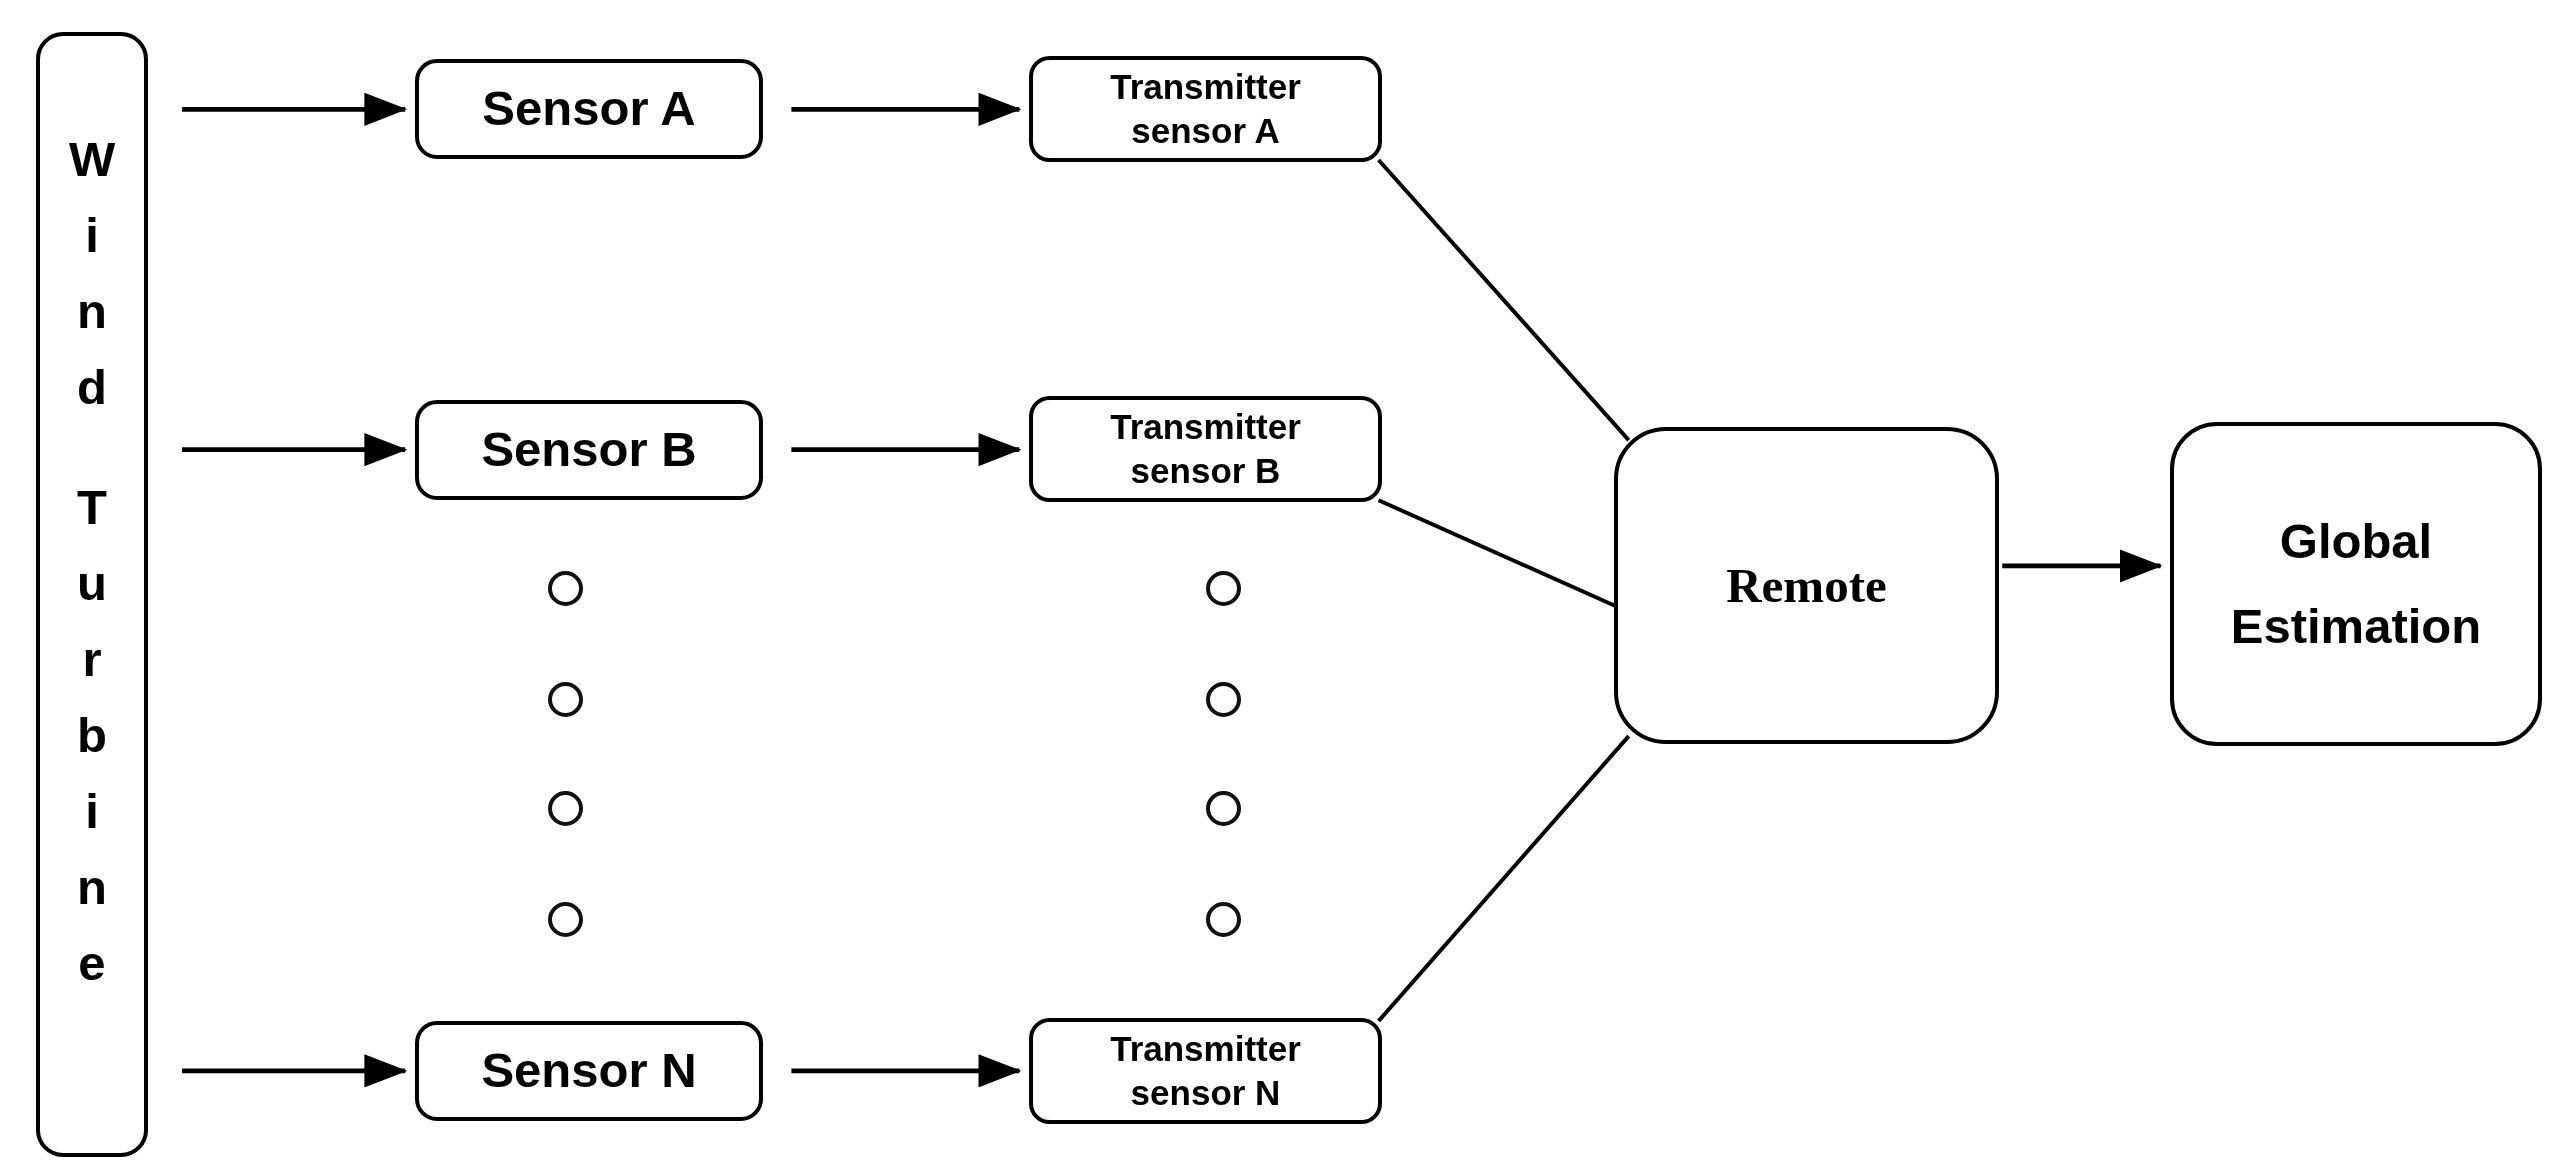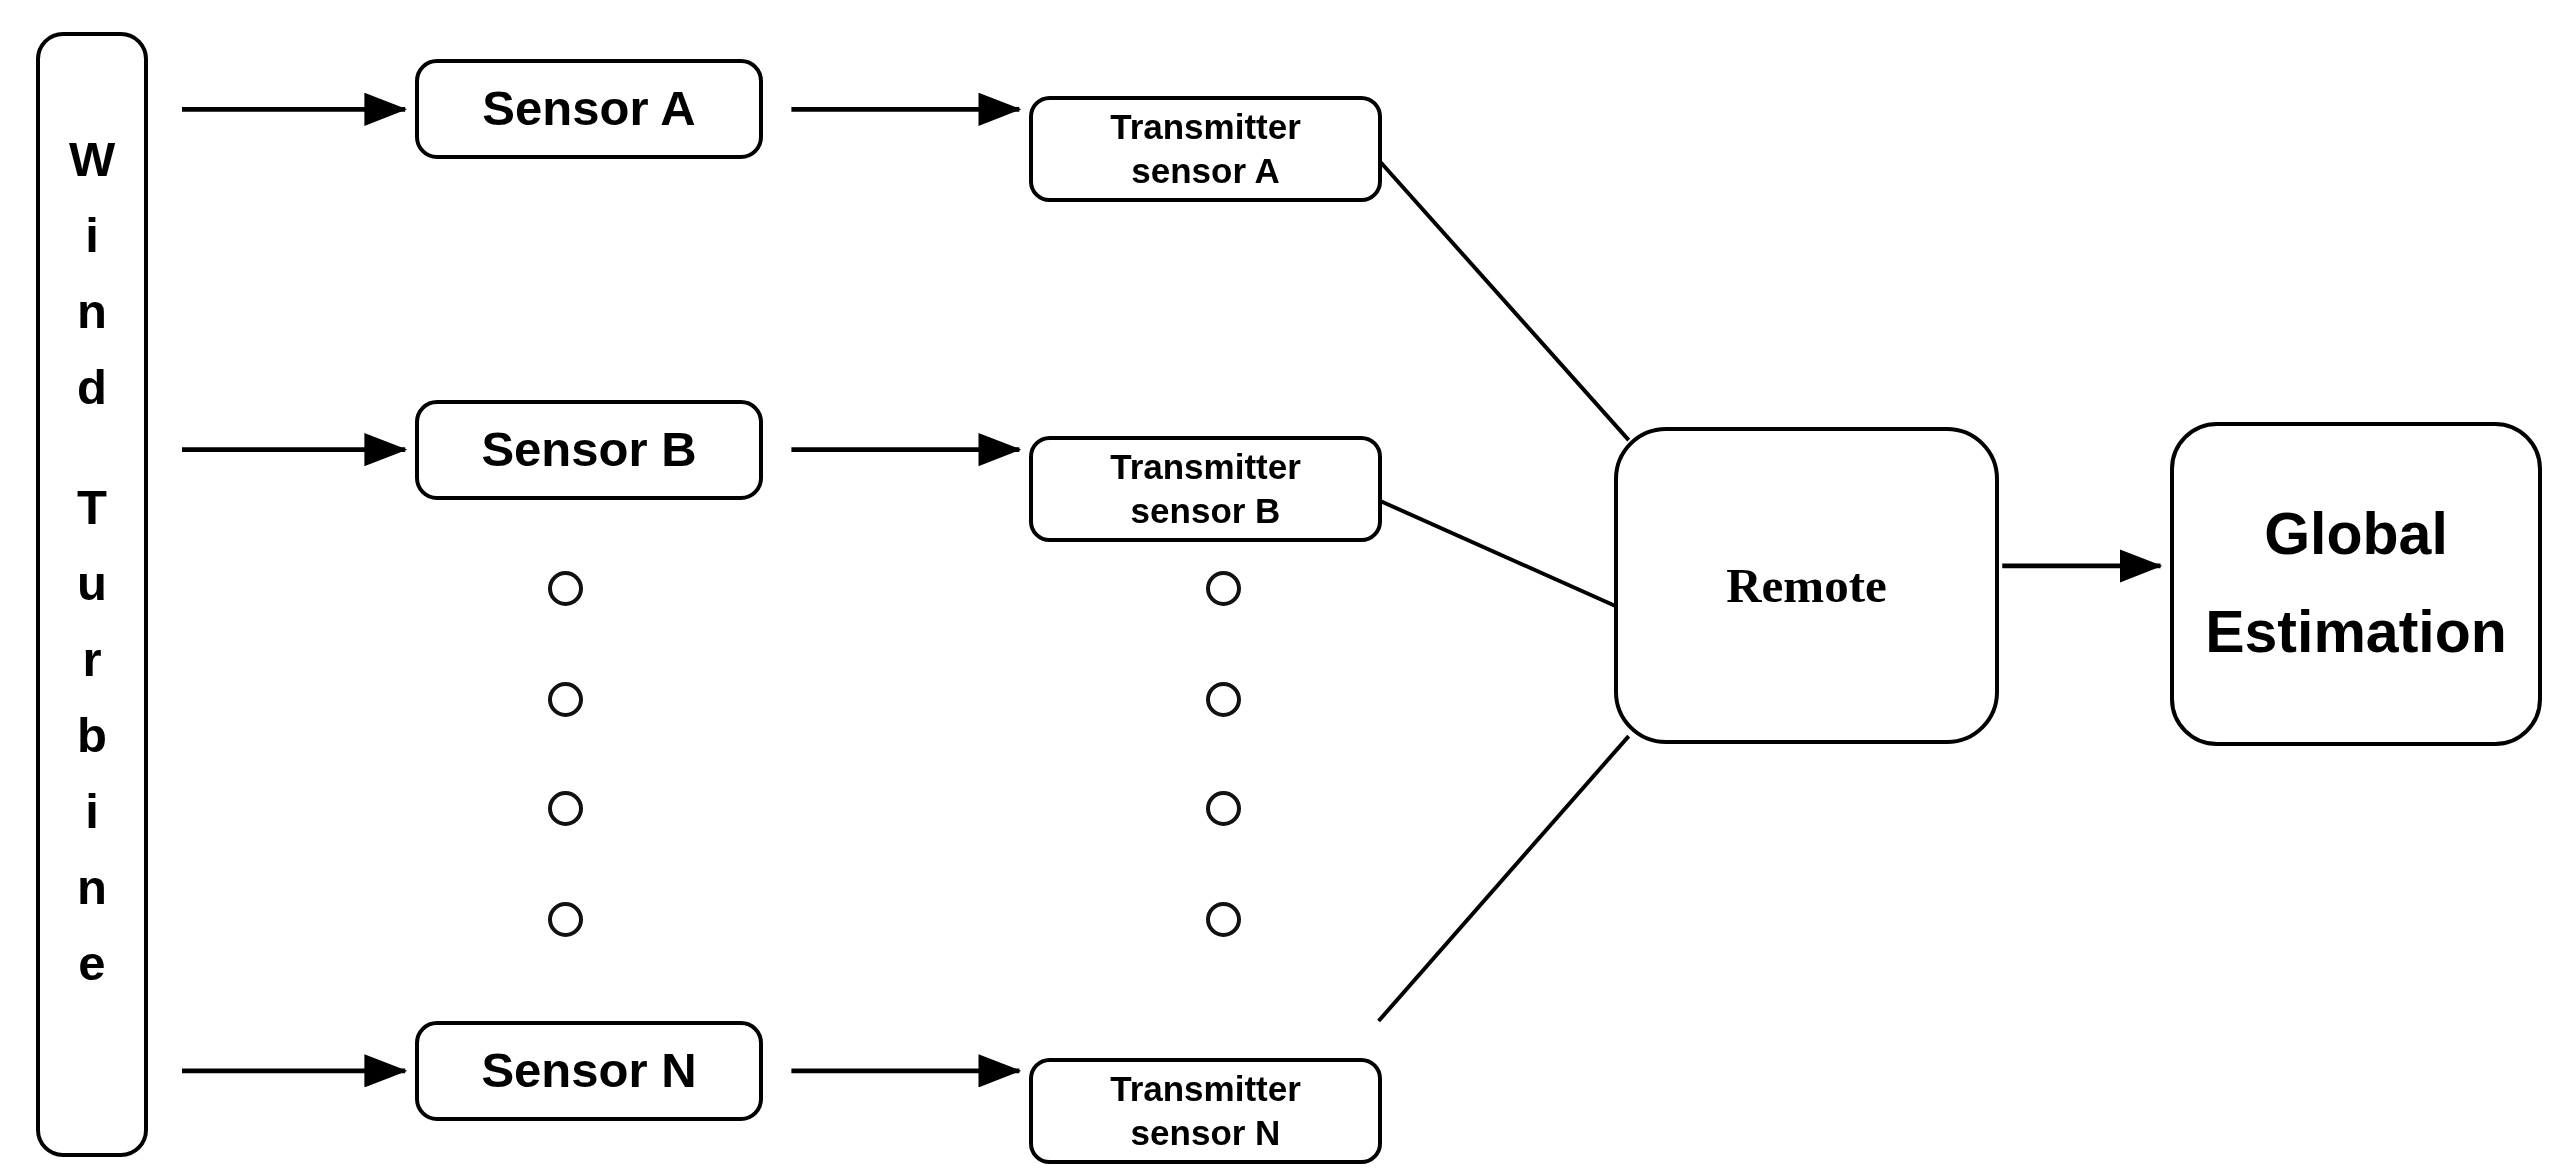--- a/index.html
+++ b/index.html
@@ -73,21 +73,20 @@
   }
   
   .transmitter-node {
     left: 1029px;
     width: 353px;
     height: 106px;
     border-radius: 20.6px;
     font-size: 35px;
     flex-direction: column;
     padding: 0 8px;
-    margin-top: 40px;
   }
   .transmitter-node .tline {
     display: block;
     white-space: nowrap;
   }
   
   #receiver-node {
     left: 1614px;
     top: 427px;
     width: 385px;
@@ -97,21 +96,21 @@
     flex-direction: column;
     font-family: Liberation Serif, serif;
   }
   
   #estimation-node {
     left: 2170px;
     top: 422px;
     width: 372px;
     height: 324px;
     border-radius: 47px;
-    font-size: 59px;
+    font-size: 49px;
     flex-direction: column;
     gap: 24px;
   }
   #receiver-node .rline,
   #estimation-node .eline {
     display: block;
     white-space: nowrap;
   }
   
   .dot {

